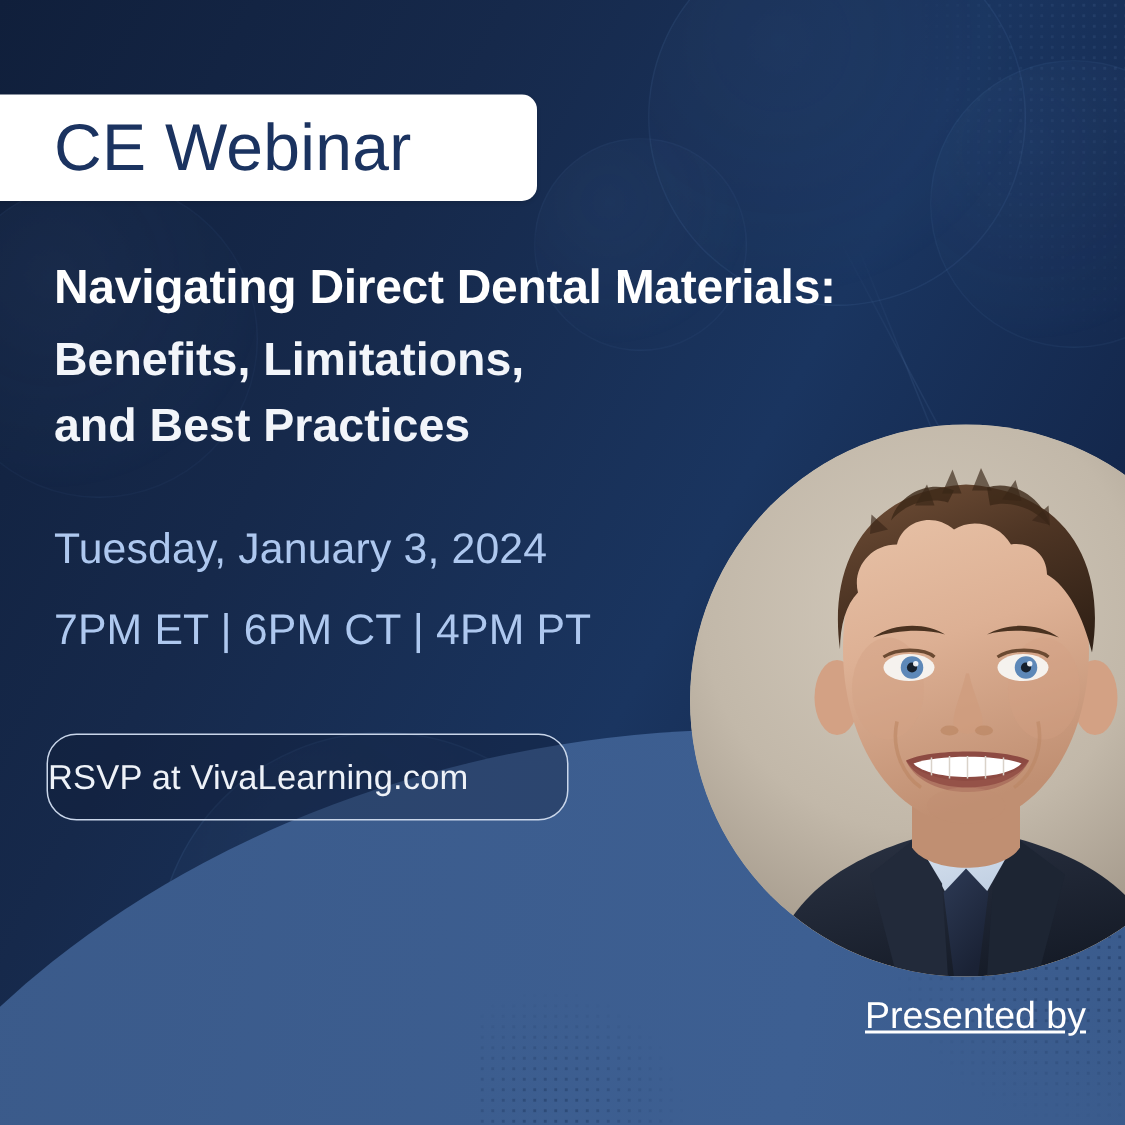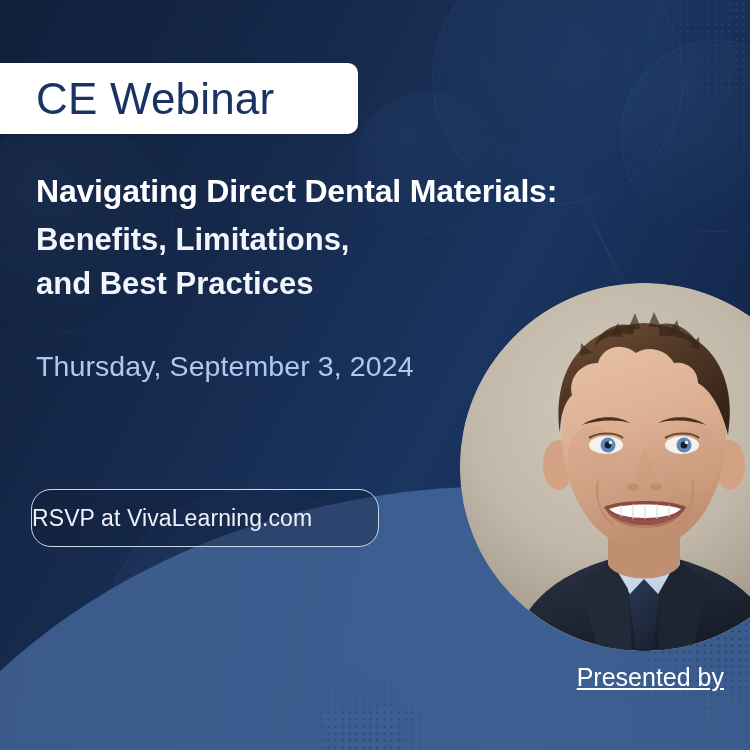--- a/index.html
+++ b/index.html
@@ -367,21 +367,22 @@
 
   <div class="headline">
     <div class="h-main">Navigating Direct Dental Materials:</div>
     <div class="h-sub">
       <div>Benefits, Limitations,</div>
       <div>and Best Practices</div>
     </div>
   </div>
 
   <div class="datetime">
-    <div class="dt-line">Thursday, September 3, 2024</div>
+    <div class="dt-line">Tuesday, January 3, 2024</div>
+    <div class="dt-line">7PM ET | 6PM CT | 4PM PT</div>
   </div>
 
   <div class="rsvp">
     <span class="rsvp-label">RSVP at VivaLearning.com</span>
   </div>
 
   <div class="credit">
     <div>Presented by</div>
   </div>
 

